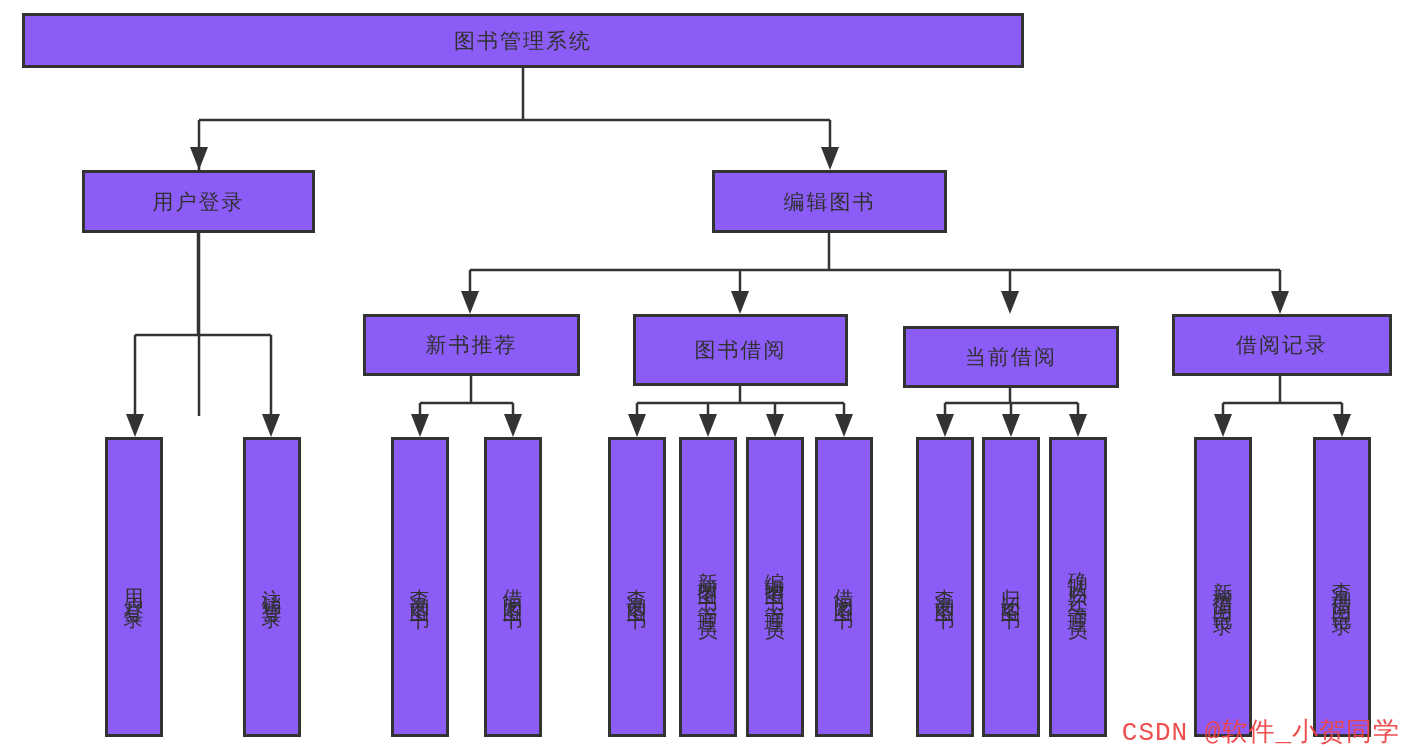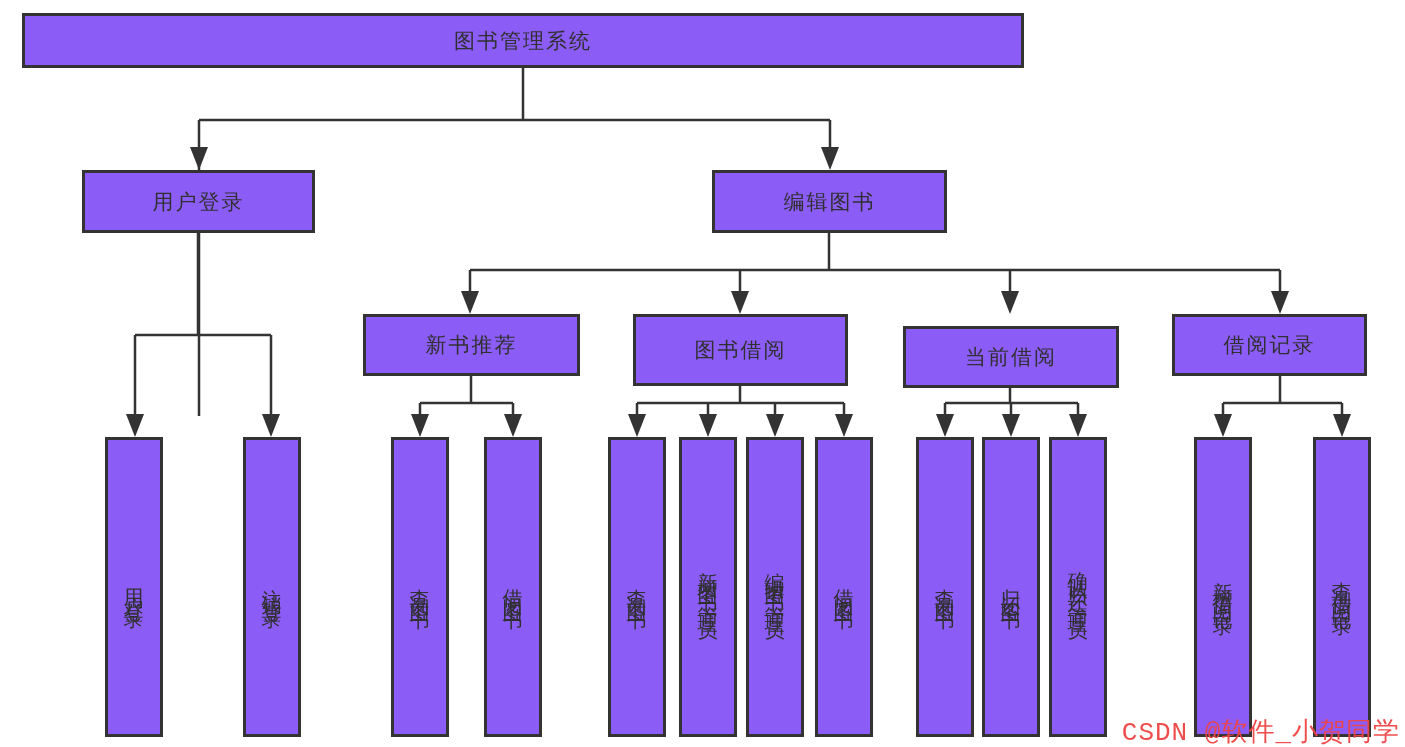--- a/index.html
+++ b/index.html
@@ -115,21 +115,21 @@
 
   <div class="node hnode" style="left:363px; top:314px; width:217px; height:62px;">
     <span>新书推荐</span>
   </div>
   <div class="node hnode" style="left:633px; top:314px; width:215px; height:72px;">
     <span>图书借阅</span>
   </div>
   <div class="node hnode" style="left:903px; top:326px; width:216px; height:62px;">
     <span>当前借阅</span>
   </div>
-  <div class="node hnode" style="left:1172px; top:314px; width:195px; height:62px;">
+  <div class="node hnode" style="left:1172px; top:314px; width:220px; height:62px;">
     <span>借阅记录</span>
   </div>
 
   <div class="node vnode" style="left:105px; top:437px; width:58px; height:300px;">
     <span>用户登录</span>
   </div>
   <div class="node vnode" style="left:243px; top:437px; width:58px; height:300px;">
     <span>注销登录</span>
   </div>
 

